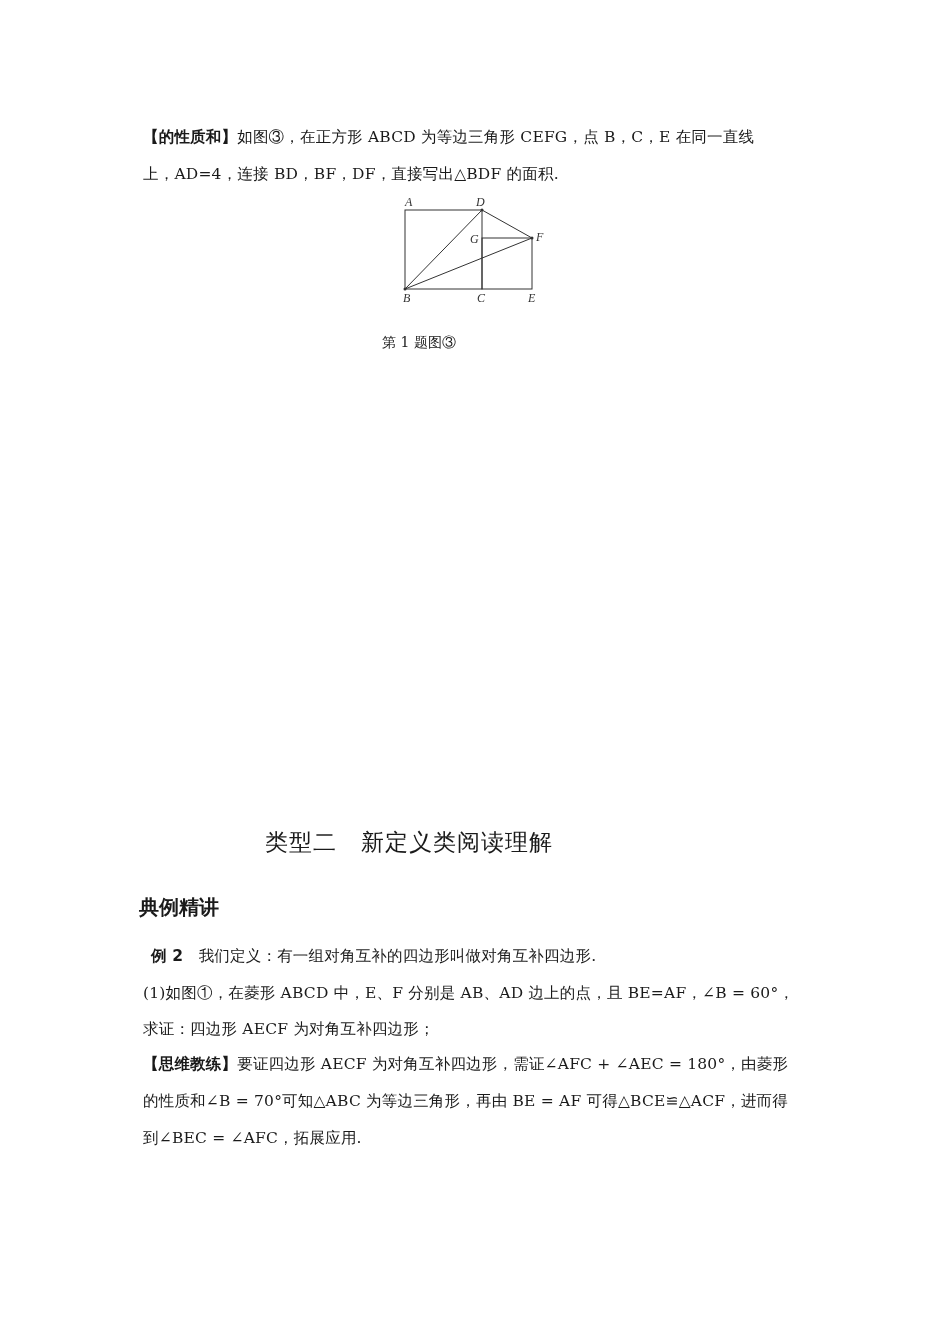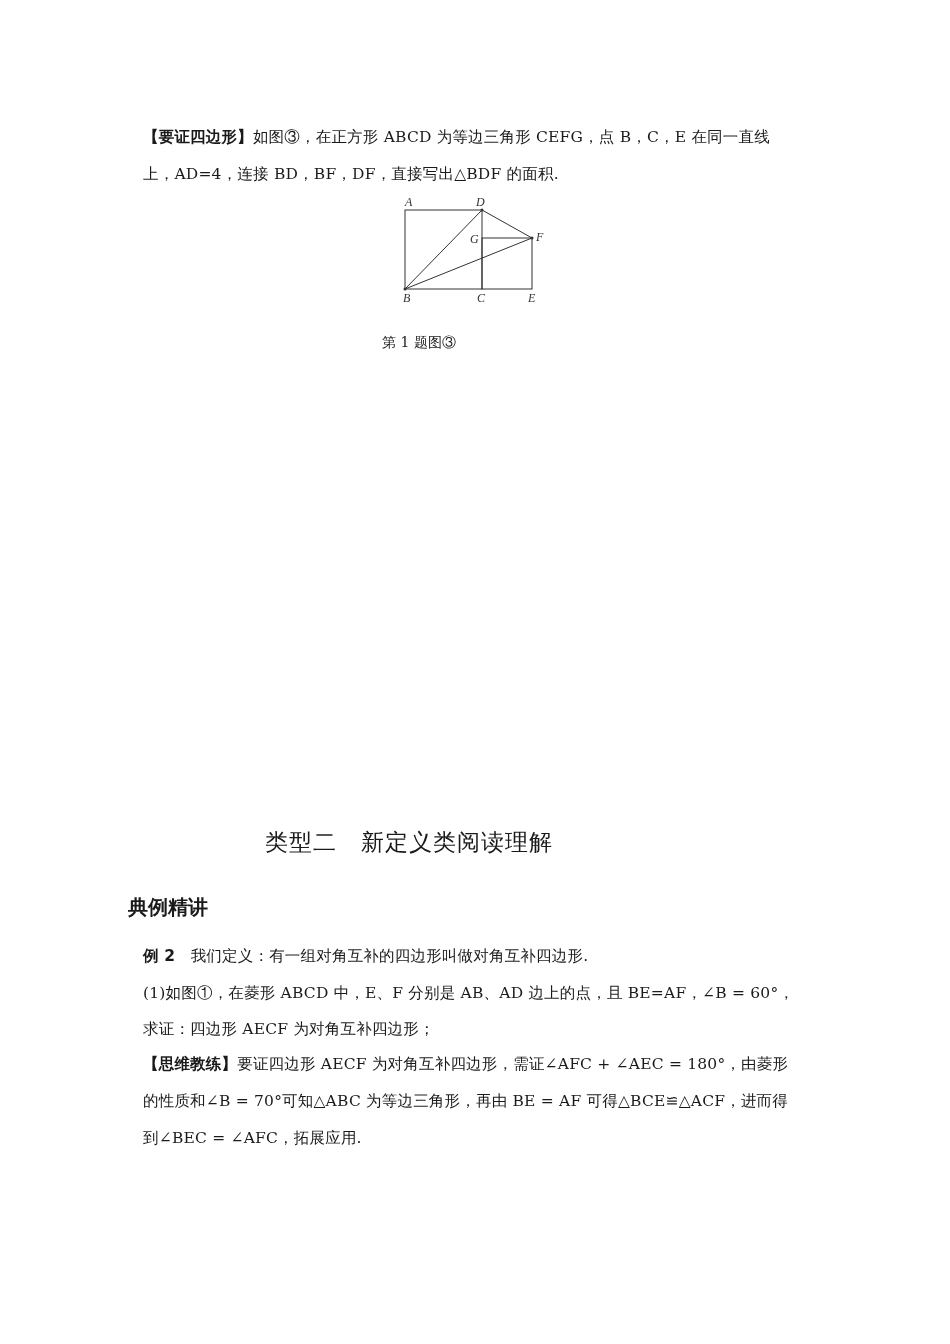--- a/index.html
+++ b/index.html
@@ -5,28 +5,28 @@
   html, body { margin:0; padding:0; background:#ffffff; }
   body { width:950px; height:1344px; position:relative; overflow:hidden;
          font-family:"DejaVu Serif", "Liberation Serif", serif; color:#1a1a1a; }
   .line { position:absolute; left:143px; font-size:15.5px; line-height:20px; white-space:nowrap; letter-spacing:0.2px; }
   .bold { font-family:"DejaVu Sans", "Liberation Sans", sans-serif; font-weight:bold; }
   #fig { position:absolute; left:390px; top:190px; }
   .fig-label { font-family:"Liberation Serif", serif; font-style:italic; font-size:12px; fill:#333; }
   .caption { position:absolute; left:0; width:838px; text-align:center; top:334px; font-size:14px; }
   .section-title { position:absolute; left:0; width:818px; text-align:center; top:827px;
                    font-family:"DejaVu Sans", "Liberation Sans", sans-serif; font-size:23px; letter-spacing:1px; }
-  .sub-title { position:absolute; left:128px; top:894px; font-family:"DejaVu Sans","Liberation Sans",sans-serif;
+  .sub-title { position:absolute; left:139px; top:894px; font-family:"DejaVu Sans","Liberation Sans",sans-serif;
                font-size:20px; font-weight:bold; }
 </style>
 </head>
 <body>
 
 <div class="line" style="top:127px;">
-  <span class="bold">【要证四边形】</span><span>如图③，在正方形 ABCD 为等边三角形 CEFG，点 B，C，E 在同一直线</span>
+  <span class="bold">【的性质和】</span><span>如图③，在正方形 ABCD 为等边三角形 CEFG，点 B，C，E 在同一直线</span>
 </div>
 <div class="line" style="top:164px;text-align:right;">上，AD=4，连接 BD，BF，DF，直接写出△BDF 的面积.</div>
 
 <svg id="fig" width="170" height="125" viewBox="390 190 170 125">
   <g stroke="#333" stroke-width="1" fill="none">
     <rect x="405" y="210" width="77" height="79"></rect>
     <rect x="482" y="238" width="50" height="51"></rect>
     <line x1="405" y1="289" x2="482" y2="210"></line>
     <line x1="405" y1="289" x2="532" y2="238"></line>
     <line x1="482" y1="210" x2="532" y2="238"></line>
@@ -41,21 +41,21 @@
   <text class="fig-label" x="403" y="302">B</text>
   <text class="fig-label" x="477" y="302">C</text>
   <text class="fig-label" x="528" y="302">E</text>
 </svg>
 
 <div class="caption">第 1 题图③</div>
 
 <div class="section-title">类型二　新定义类阅读理解</div>
 <div class="sub-title">典例精讲</div>
 
-<div class="line" style="top:946px;">
+<div class="line" style="top:946px;margin-left:8px;">
   <span class="bold">例 2</span>&nbsp;&nbsp;&nbsp;<span>我们定义：有一组对角互补的四边形叫做对角互补四边形.</span>
 </div>
 <div class="line" style="top:983px;">(1)如图①，在菱形 ABCD 中，E、F 分别是 AB、AD 边上的点，且 BE=AF，∠B = 60°，</div>
 <div class="line" style="top:1019px;">求证：四边形 AECF 为对角互补四边形；</div>
 <div class="line" style="top:1054px;">
   <span class="bold">【思维教练】</span><span>要证四边形 AECF 为对角互补四边形，需证∠AFC + ∠AEC = 180°，由菱形</span>
 </div>
 <div class="line" style="top:1091px;">的性质和∠B = 70°可知△ABC 为等边三角形，再由 BE = AF 可得△BCE≌△ACF，进而得</div>
 <div class="line" style="top:1128px;">到∠BEC = ∠AFC，拓展应用.</div>
 

